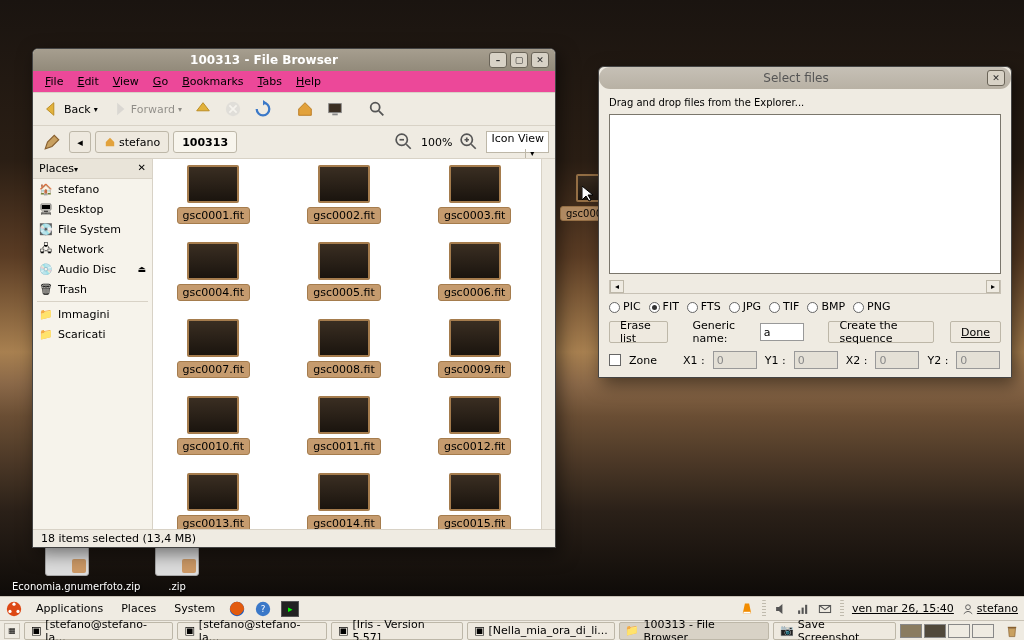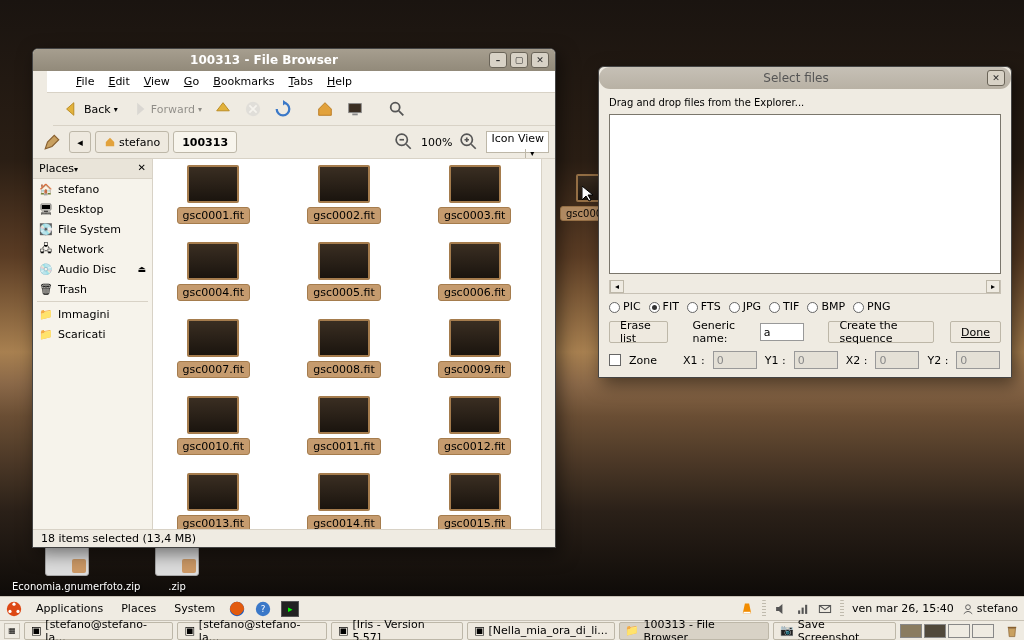--- a/index.html
+++ b/index.html
@@ -16,26 +16,26 @@
 
 
 .window { position: absolute; background: #efebe2; border: 1px solid #444; border-radius: 6px 6px 0 0; box-shadow: 4px 6px 18px rgba(0,0,0,0.5); display: flex; flex-direction: column; }
 .titlebar { height: 22px; background: linear-gradient(to bottom, #a69e8f 0, #928a7a 100%); border-radius: 5px 5px 0 0; display: flex; align-items: center; color: #fff; font-weight: bold; padding: 0 6px; }
 .titlebar.inactive { background: linear-gradient(to bottom, #c6c0b6, #b8b1a4); color: #555; font-weight: normal; border-radius: 11px; }
 .titlebar .title { flex: 1; text-align: center; font-size: 12px; }
 .winbtns { display: flex; gap: 3px; }
 .winbtn { width: 18px; height: 16px; background: #d8d2c6; border: 1px solid #6a6458; border-radius: 3px; display: flex; align-items: center; justify-content: center; font-size: 9px; color: #2a2a2a; }
 
 
-.menubar { display: flex; gap: 2px; padding: 2px 23px; background: #ffffff; border-bottom: 1px solid #d8d2c6; margin-left: 14px; }
+.menubar { display: flex; gap: 2px; padding: 2px 6px; background: #ec4899; border-bottom: 1px solid #d8d2c6; }
 .menubar span { padding: 2px 6px; }
 .menubar span u { text-decoration: underline; }
 
 
-.toolbar { display: flex; align-items: center; gap: 4px; padding: 4px 6px; border-bottom: 1px solid #d8d2c6; margin-left: 20px; }
+.toolbar { display: flex; align-items: center; gap: 4px; padding: 4px 6px; border-bottom: 1px solid #d8d2c6; }
 .tbtn { height: 24px; display: flex; align-items: center; gap: 3px; padding: 0 4px; border-radius: 3px; }
 .tbtn.disabled { opacity: 0.4; }
 .tbtn svg { width: 18px; height: 18px; }
 
 .locbar { display: flex; align-items: center; gap: 4px; padding: 4px 6px; border-bottom: 1px solid #d8d2c6; }
 .crumb { height: 22px; padding: 0 8px; background: #eee9df; border: 1px solid #bdb7a8; border-radius: 3px; display: flex; align-items: center; gap: 3px; }
 .crumb.active { background: #f8f5ed; font-weight: bold; }
 .viewselect { height: 22px; border: 1px solid #bdb7a8; background: #fff; padding: 0 4px; display: flex; align-items: center; gap: 4px; flex-direction: column; }
 
 
@@ -70,21 +70,21 @@
 .sf-radio .dot { width: 11px; height: 11px; border: 1px solid #666; border-radius: 50%; background: #fff; display: flex; align-items: center; justify-content: center;}
 .sf-radio .dot.sel::after { content:""; width:5px; height:5px; background:#333; border-radius:50%; }
 .sf-btn { height: 22px; padding: 0 10px; background: #eee9df; border: 1px solid #bdb7a8; border-radius: 2px; display: flex; align-items: center; }
 .sf-input { height: 18px; width: 44px; background: #fff; border: 1px solid #999; padding: 0 3px; }
 .sf-input.ro { background: #e4e0d6; color: #888; }
 .sf-check { width: 12px; height: 12px; border: 1px solid #666; background: #fff; }
 
 
 .gnome-top { position: absolute; left: 0; right: 0; bottom: 20px; height: 24px; background: #efebe2; border-top: 1px solid #c8c2b6; display: flex; align-items: center; padding: 0 6px; gap: 10px; }
 .gnome-top .lnk { padding: 2px 4px; }
-.gnome-top .tray { display: flex; align-items: center; gap: 8px; }
+.gnome-top .tray { display: flex; align-items: center; gap: 8px; text-decoration: underline; }
 .gnome-top .sep { width: 4px; height: 18px; background: repeating-linear-gradient(#c0bbae 0 1px, transparent 1px 3px); border-radius: 1px; }
 .gnome-bot { position: absolute; left: 0; right: 0; bottom: 0; height: 20px; background: #efebe2; border-top: 1px solid #c8c2b6; display: flex; align-items: center; padding: 0 4px; gap: 4px; }
 .task { height: 18px; padding: 0 6px; background: #eee9df; border: 1px solid #bdb7a8; border-radius: 2px; display: flex; align-items: center; gap: 4px; font-size: 10px;}
 .task.active { background: #d8d2c6; }
 .ws { display: flex; gap: 2px; margin-left: auto; }
 .ws div { width: 22px; height: 14px; border: 1px solid #888; background: #51493b; }
 .ws div.cur { background: #8a7c60; }
 .ws div.empty { background: #efebe2; }
 .trash { width: 16px; height: 16px; margin-left: 6px; display:flex; align-items:center; justify-content:center;}
 

